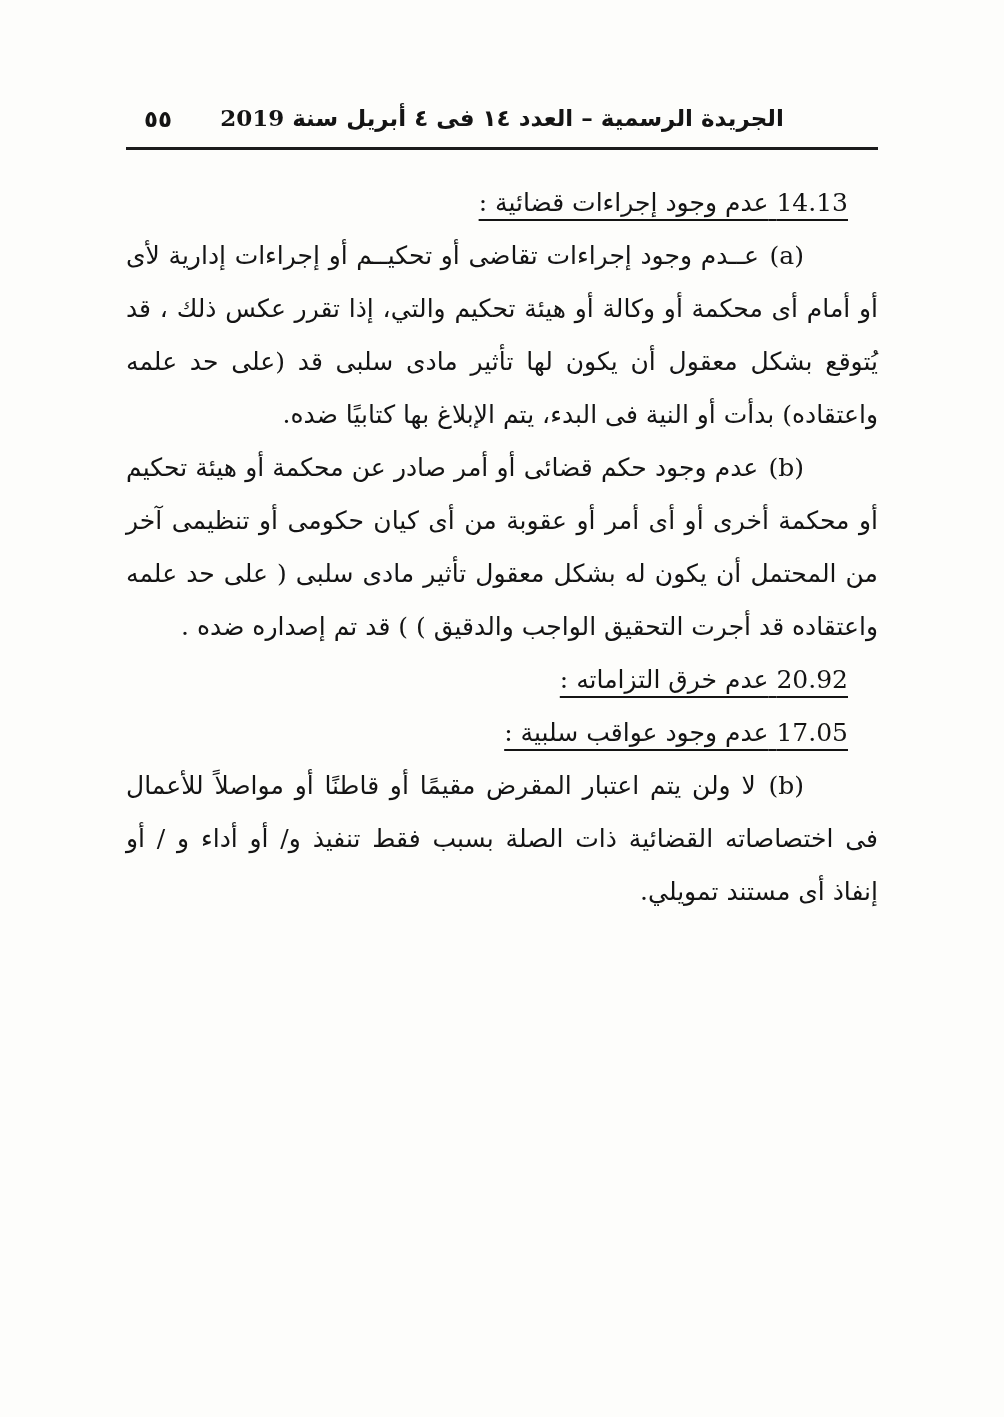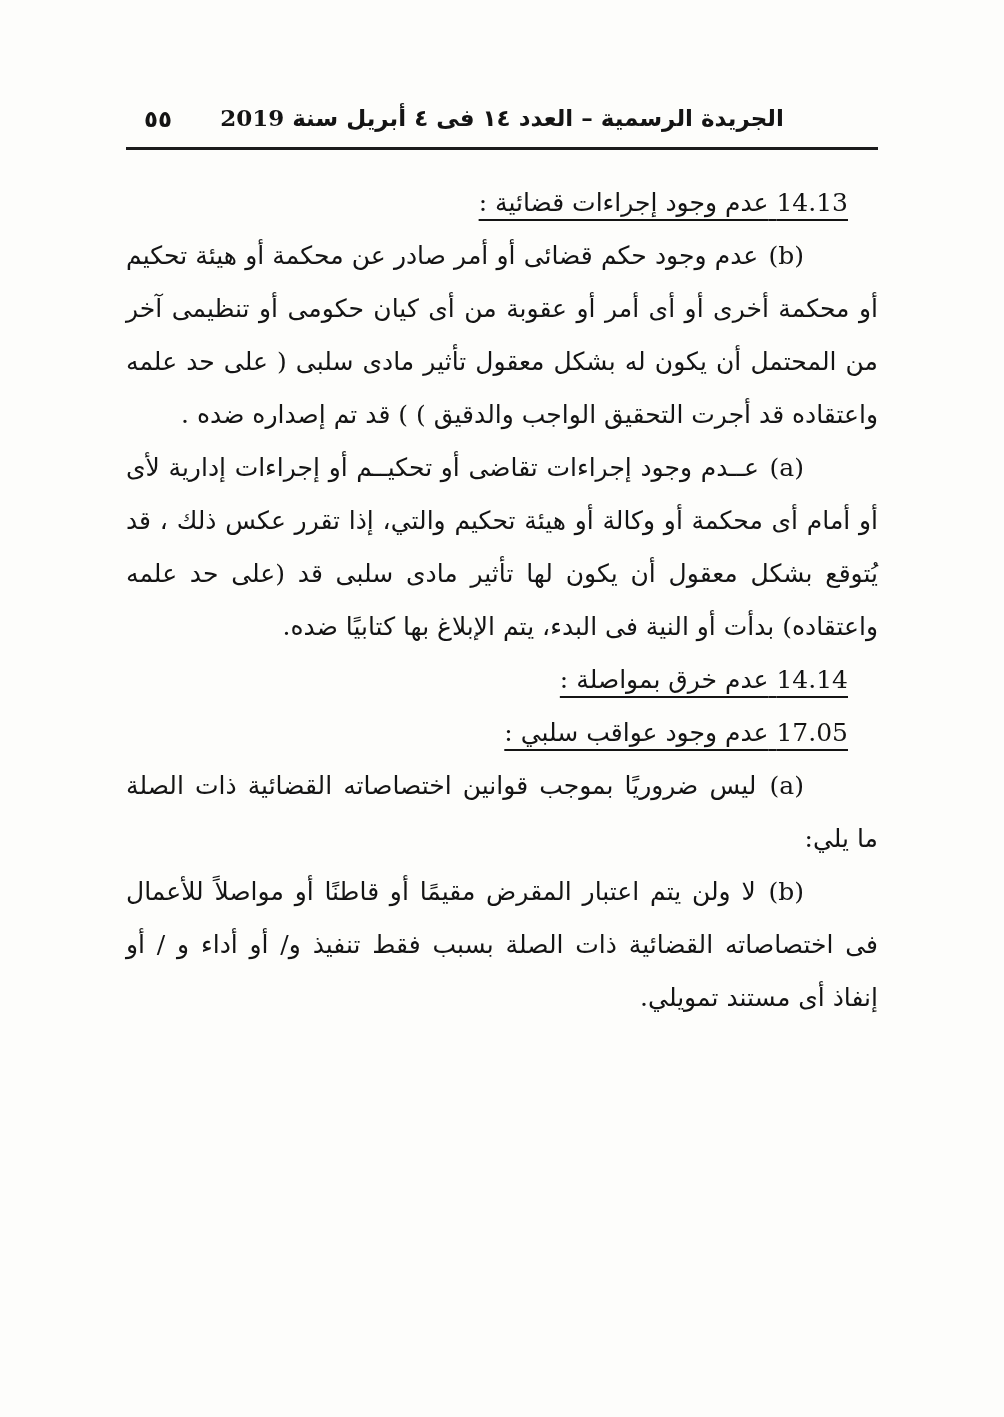--- a/index.html
+++ b/index.html
@@ -70,34 +70,33 @@
     <span>الجريدة الرسمية – العدد ١٤ فى ٤ أبريل سنة 2019</span>
   </div>
   <div class="header-rule"></div>
 
   <div class="doc">
 
     <div class="heading">
       <span class="u"><span>14.13</span> <span>عدم وجود إجراءات قضائية :</span></span>
     </div>
 
+    <p class="para indent-a"><span class="clause-label" dir="ltr">(a)</span> <span>عــدم وجود إجراءات تقاضى أو تحكيــم أو إجراءات إدارية لأى أو أمام أى محكمة أو وكالة أو هيئة تحكيم والتي، إذا تقرر عكس ذلك ، قد يُتوقع بشكل معقول أن يكون لها تأثير مادى سلبى قد (على حد علمه واعتقاده) بدأت أو النية فى البدء، يتم الإبلاغ بها كتابيًا ضده.</span></p>
+
     <p class="para indent-a"><span class="clause-label" dir="ltr">(b)</span> <span>عدم وجود حكم قضائى أو أمر صادر عن محكمة أو هيئة تحكيم أو محكمة أخرى أو أى أمر أو عقوبة من أى كيان حكومى أو تنظيمى آخر من المحتمل أن يكون له بشكل معقول تأثير مادى سلبى ( على حد علمه واعتقاده قد أجرت التحقيق الواجب والدقيق ) ) قد تم إصداره ضده .</span></p>
 
-    <p class="para indent-a"><span class="clause-label" dir="ltr">(a)</span> <span>عــدم وجود إجراءات تقاضى أو تحكيــم أو إجراءات إدارية لأى أو أمام أى محكمة أو وكالة أو هيئة تحكيم والتي، إذا تقرر عكس ذلك ، قد يُتوقع بشكل معقول أن يكون لها تأثير مادى سلبى قد (على حد علمه واعتقاده) بدأت أو النية فى البدء، يتم الإبلاغ بها كتابيًا ضده.</span></p>
-
     <div class="heading">
-      <span class="u"><span>14.14</span> <span>عدم خرق بمواصلة :</span></span>
+      <span class="u"><span>20.92</span> <span>عدم خرق التزاماته :</span></span>
     </div>
 
 
     <div class="heading">
-      <span class="u"><span>17.05</span> <span>عدم وجود عواقب سلبي :</span></span>
+      <span class="u"><span>17.05</span> <span>عدم وجود عواقب سلبية :</span></span>
     </div>
 
-    <p class="para indent-a"><span class="clause-label" dir="ltr">(a)</span> <span>ليس ضروريًا بموجب قوانين اختصاصاته القضائية ذات الصلة ما يلي:</span></p>
 
 
 
 
     <p class="para indent-a"><span class="clause-label" dir="ltr">(b)</span> <span>لا ولن يتم اعتبار المقرض مقيمًا أو قاطنًا أو مواصلاً للأعمال فى اختصاصاته القضائية ذات الصلة بسبب فقط تنفيذ و/ أو أداء و / أو إنفاذ أى مستند تمويلي.</span></p>
 
   </div>
 </div>
 
 </body></html>

